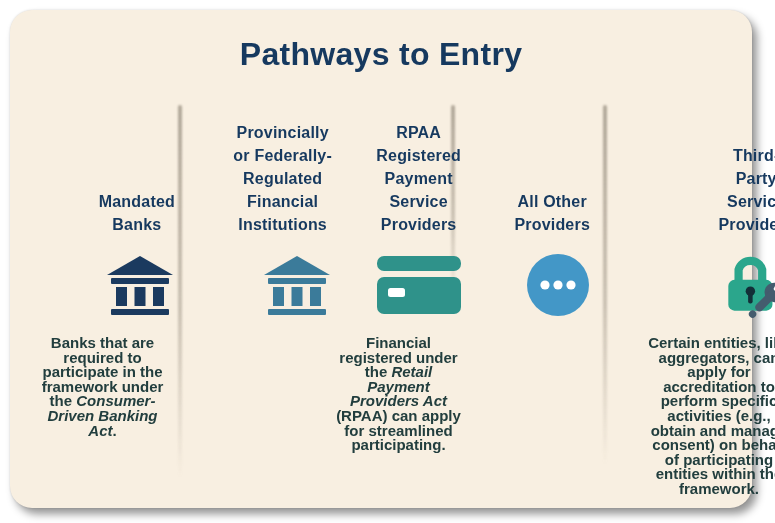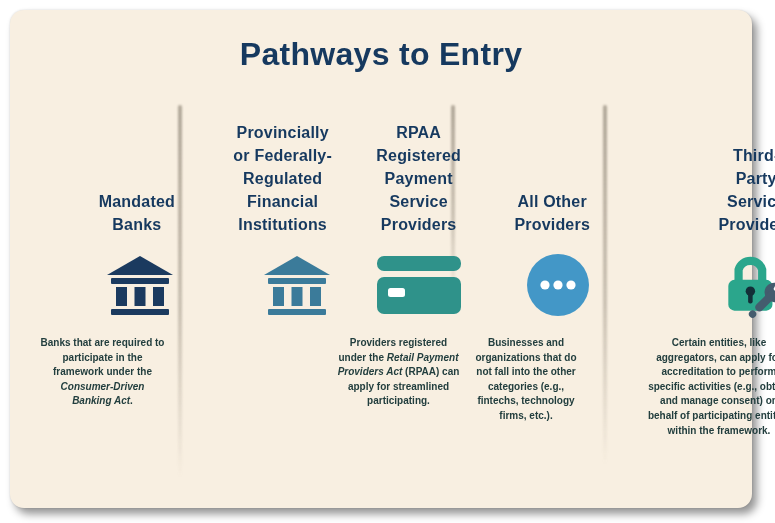--- a/index.html
+++ b/index.html
@@ -4,21 +4,21 @@
 <style>
   html, body { margin: 0; padding: 0; background: #ffffff; }
   .stage {
     position: relative; width: 775px; height: 523px;
     background: #ffffff; overflow: hidden;
     font-family: "Liberation Sans", "DejaVu Sans", sans-serif;
   }
   .card {
     position: absolute; left: 10px; top: 10px; width: 742px; height: 498px;
     background: var(--card-bg, #f8efe1);
-    border-radius: 14px;
+    border-radius: 22px;
     box-shadow: 5px 6px 9px rgba(0,0,0,0.42), 0 0 2px rgba(0,0,0,0.15);
     text-decoration: underline;
   }
   .title {
     position: absolute; left: 0; top: 26px; width: 100%;
     text-align: center;
     font-size: 32px; font-weight: 700; letter-spacing: 0.3px;
     color: var(--heading, #16395f);
   }
   .col {
@@ -38,21 +38,21 @@
     font-size: 16px; line-height: 23px; font-weight: 700;
     letter-spacing: 0.2px;
     color: var(--heading, #16395f);
   }
   .col-iconbox {
     height: 82px; display: flex; align-items: center; justify-content: center;
   }
   .col-desc {
     margin-top: 10px;
     text-align: center;
-    font-size: 10px; line-height: 14.6px; font-weight: 700;
+    font-size: 15px; line-height: 14.6px; font-weight: 700;
     color: var(--body-text, #223e3e);
   }
   .col1 .col-desc { padding: 0 10px; }
   .col4 .col-desc { padding: 0 5px; }
   .col-desc .it { font-style: italic; }
   .divider {
     position: absolute; width: 4px; top: 95px;
     background: linear-gradient(to bottom,
       rgba(120,110,95,0.55) 0%,
       rgba(120,110,95,0.35) 55%,
@@ -121,35 +121,34 @@
 Payment
 Service
 Providers</div>
       <div class="col-iconbox">
         <svg width="84" height="58" viewBox="0 0 84 58" aria-hidden="true">
           <rect x="0" y="0" width="84" height="15" rx="7" fill="var(--card-teal)"></rect>
           <rect x="0" y="21" width="84" height="37" rx="7" fill="var(--card-teal)"></rect>
           <rect x="11" y="32" width="17" height="9" rx="2.5" fill="var(--chip-white)"></rect>
         </svg>
       </div>
-      <div class="col-desc"><span>Providers registered under the </span><span class="it">Retail Payment Providers Act</span><span> (RPAA) can apply for streamlined participating.</span></div>
+      <div class="col-desc"><span>Financial registered under the </span><span class="it">Retail Payment Providers Act</span><span> (RPAA) can apply for streamlined participating.</span></div>
     </div>
 
     <div class="col col4">
       <div class="col-iconbox" style="order:2">
         <svg width="64" height="64" viewBox="0 0 64 64" aria-hidden="true">
           <circle cx="32" cy="32" r="31" fill="var(--circle-blue)"></circle>
           <circle cx="19" cy="32" r="4.6" fill="#ffffff"></circle>
           <circle cx="32" cy="32" r="4.6" fill="#ffffff"></circle>
           <circle cx="45" cy="32" r="4.6" fill="#ffffff"></circle>
         </svg>
       </div>
       <div class="col-heading" style="order:1">All Other
 Providers</div>
-      <div class="col-desc" style="order:3"><span>Businesses and organizations that do not fall into the other categories (e.g., fintechs, technology firms, etc.).</span></div>
     </div>
 
     <div class="col col5">
       <div class="col-heading">Third-
 Party
 Service
 Providers</div>
       <div class="col-iconbox">
         <svg width="78" height="78" viewBox="0 0 76 76" aria-hidden="true">
 

